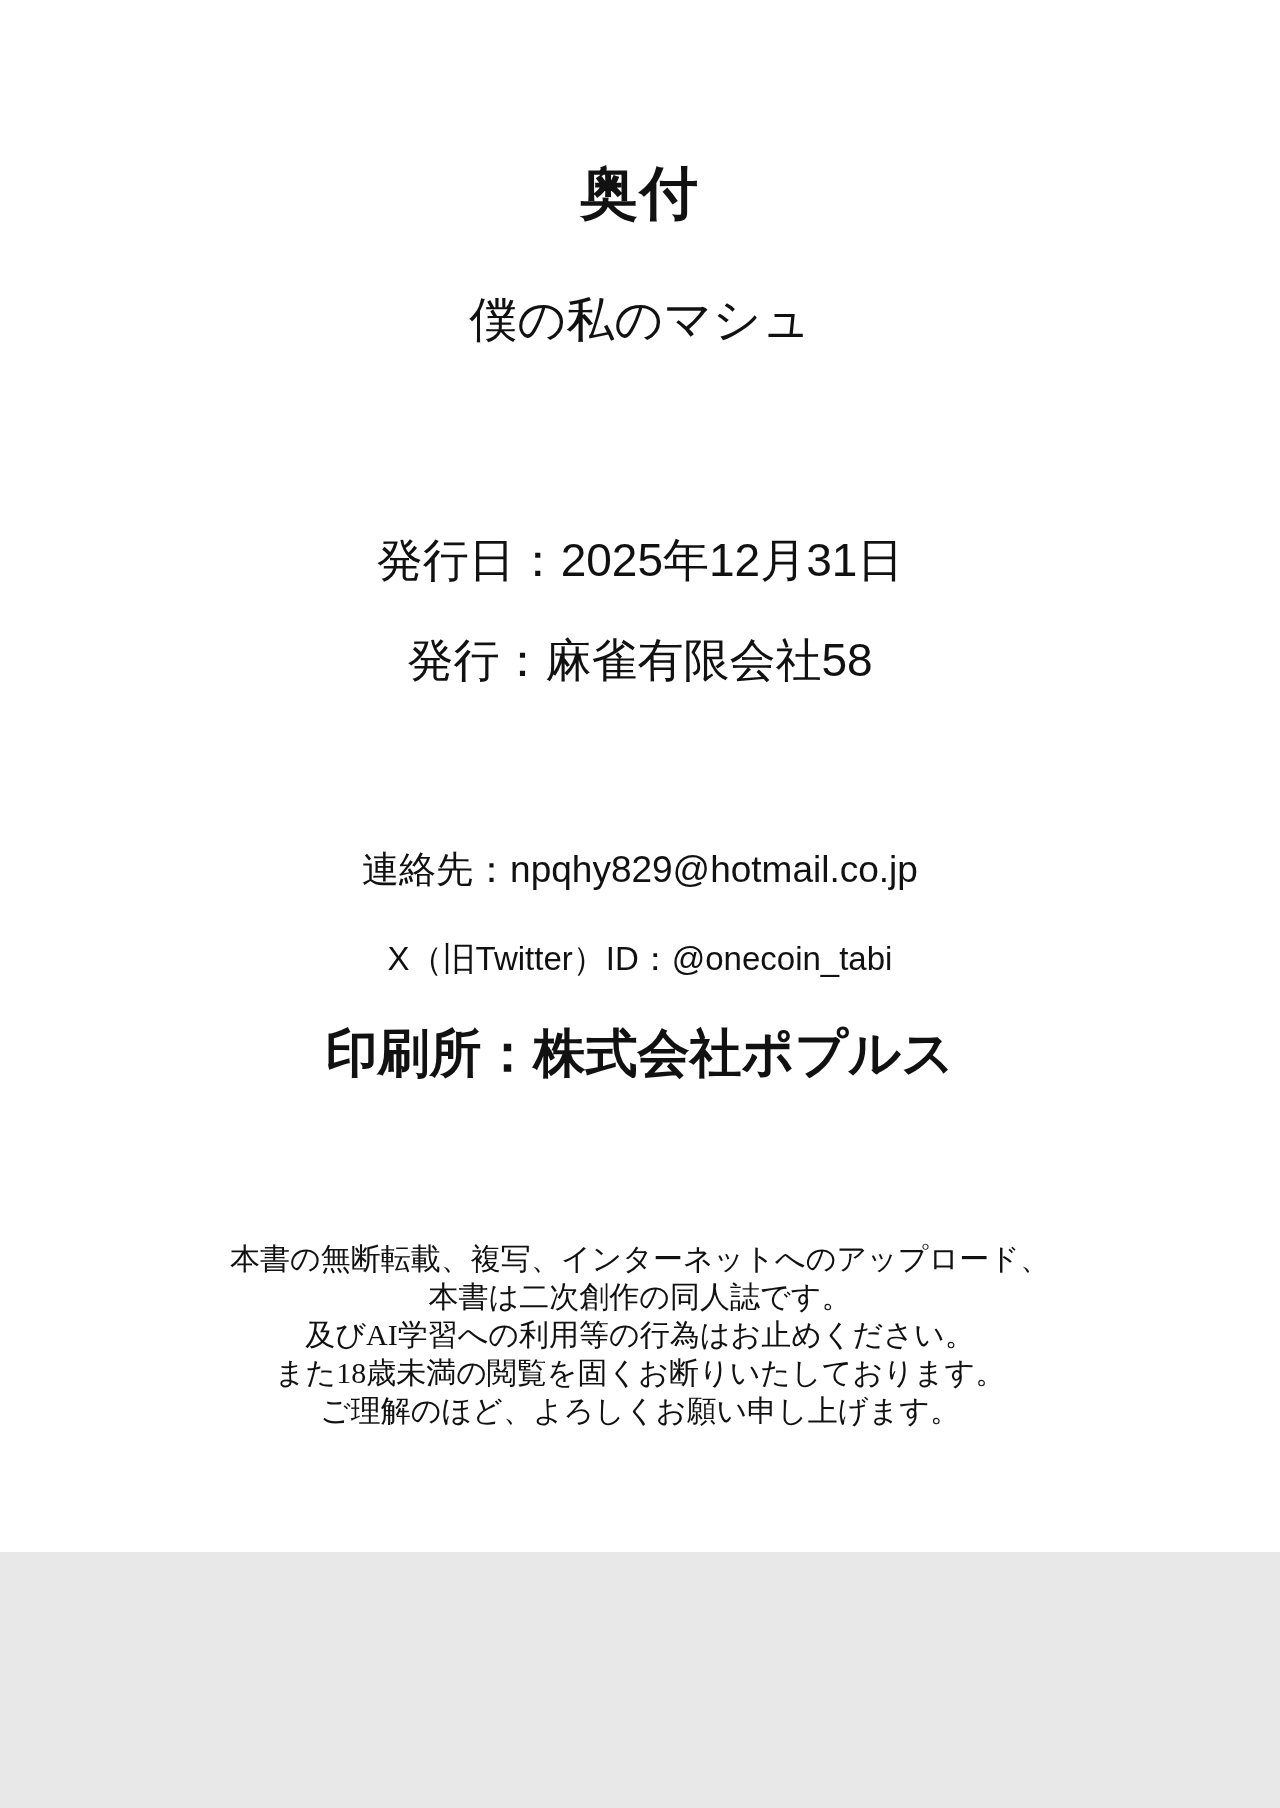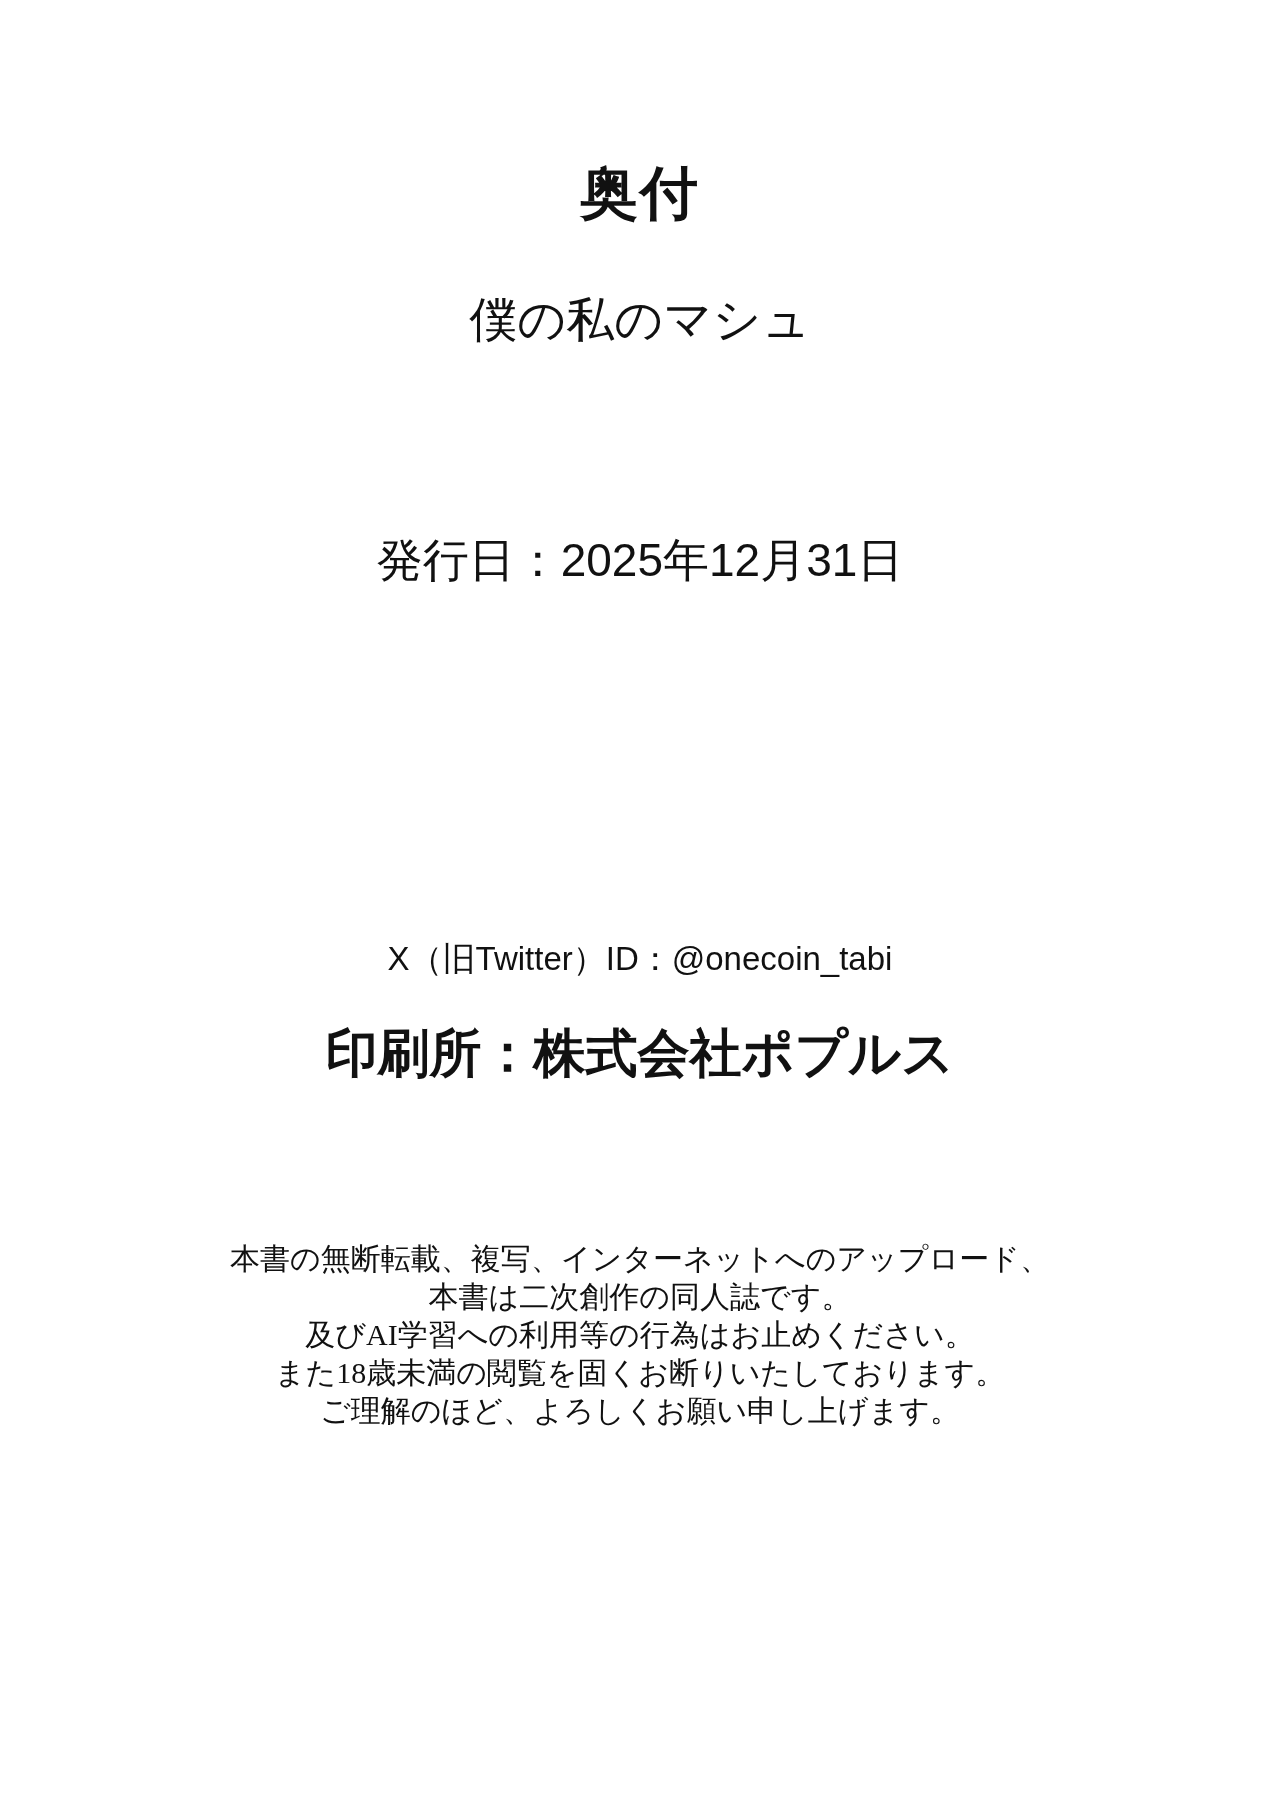--- a/index.html
+++ b/index.html
@@ -3,21 +3,21 @@
 <meta charset="utf-8">
 <style>
   html, body {
     margin: 0;
     padding: 0;
     background: #e8e8e8;
   }
   .page {
     position: relative;
     width: 1280px;
-    height: 1808px;
+    height: 1552px;
     margin: 0 auto;
     background: #ffffff;
     overflow: hidden;
     font-family: "Liberation Sans", "DejaVu Sans", sans-serif;
     color: #111111;
   }
   .line {
     position: absolute;
     left: 0;
     width: 100%;
@@ -83,21 +83,23 @@
 <body>
 
 <div class="page">
 
   <div class="line heading">奥付</div>
 
   <div class="line work-title">僕の私のマシュ</div>
 
   <div class="line pub-date">発行日：2025年12月31日</div>
 
+  <div class="line pub-publisher">発行：麻雀有限会社58</div>
 
+  <div class="line contact-email">連絡先：npqhy829@hotmail.co.jp</div>
 
 
   <div class="line contact-x">X（旧Twitter）ID：@onecoin_tabi</div>
 
   <div class="line printer">印刷所：株式会社ポプルス</div>
 
   <div class="notice">
     <div class="notice-line">本書の無断転載、複写、インターネットへのアップロード、</div>
     <div class="notice-line">本書は二次創作の同人誌です。</div>
     <div class="notice-line">及びAI学習への利用等の行為はお止めください。</div>

